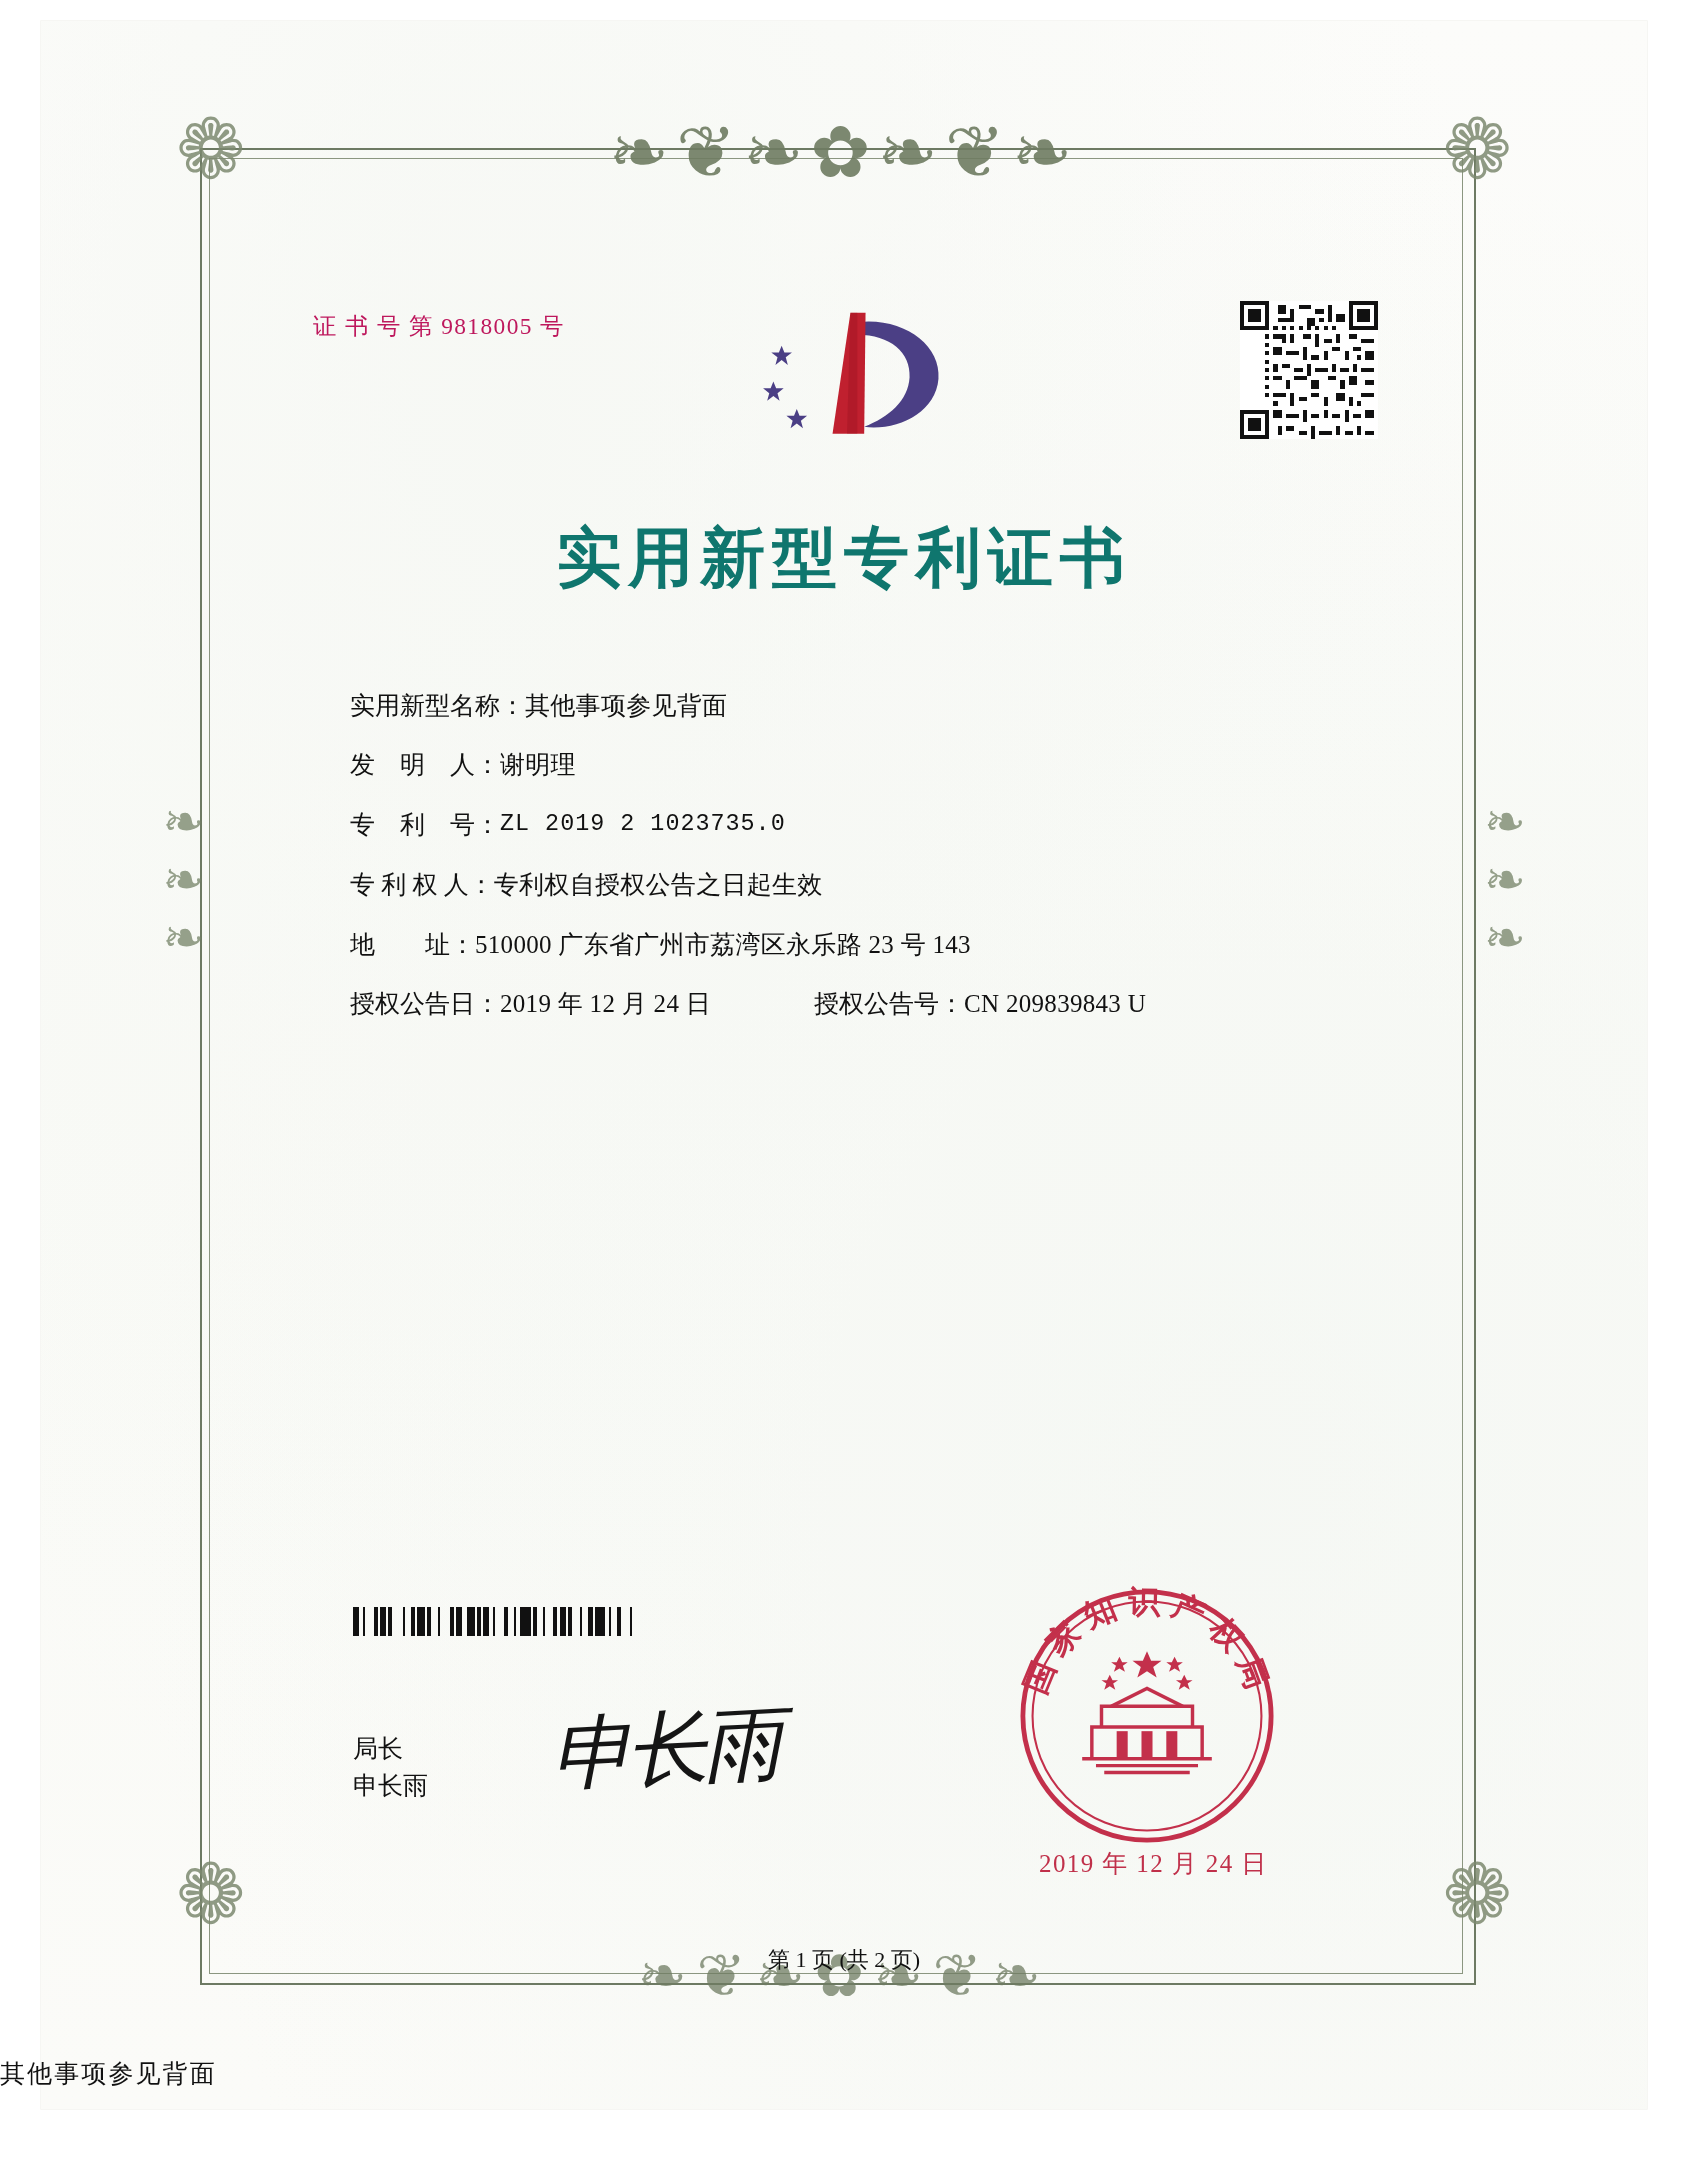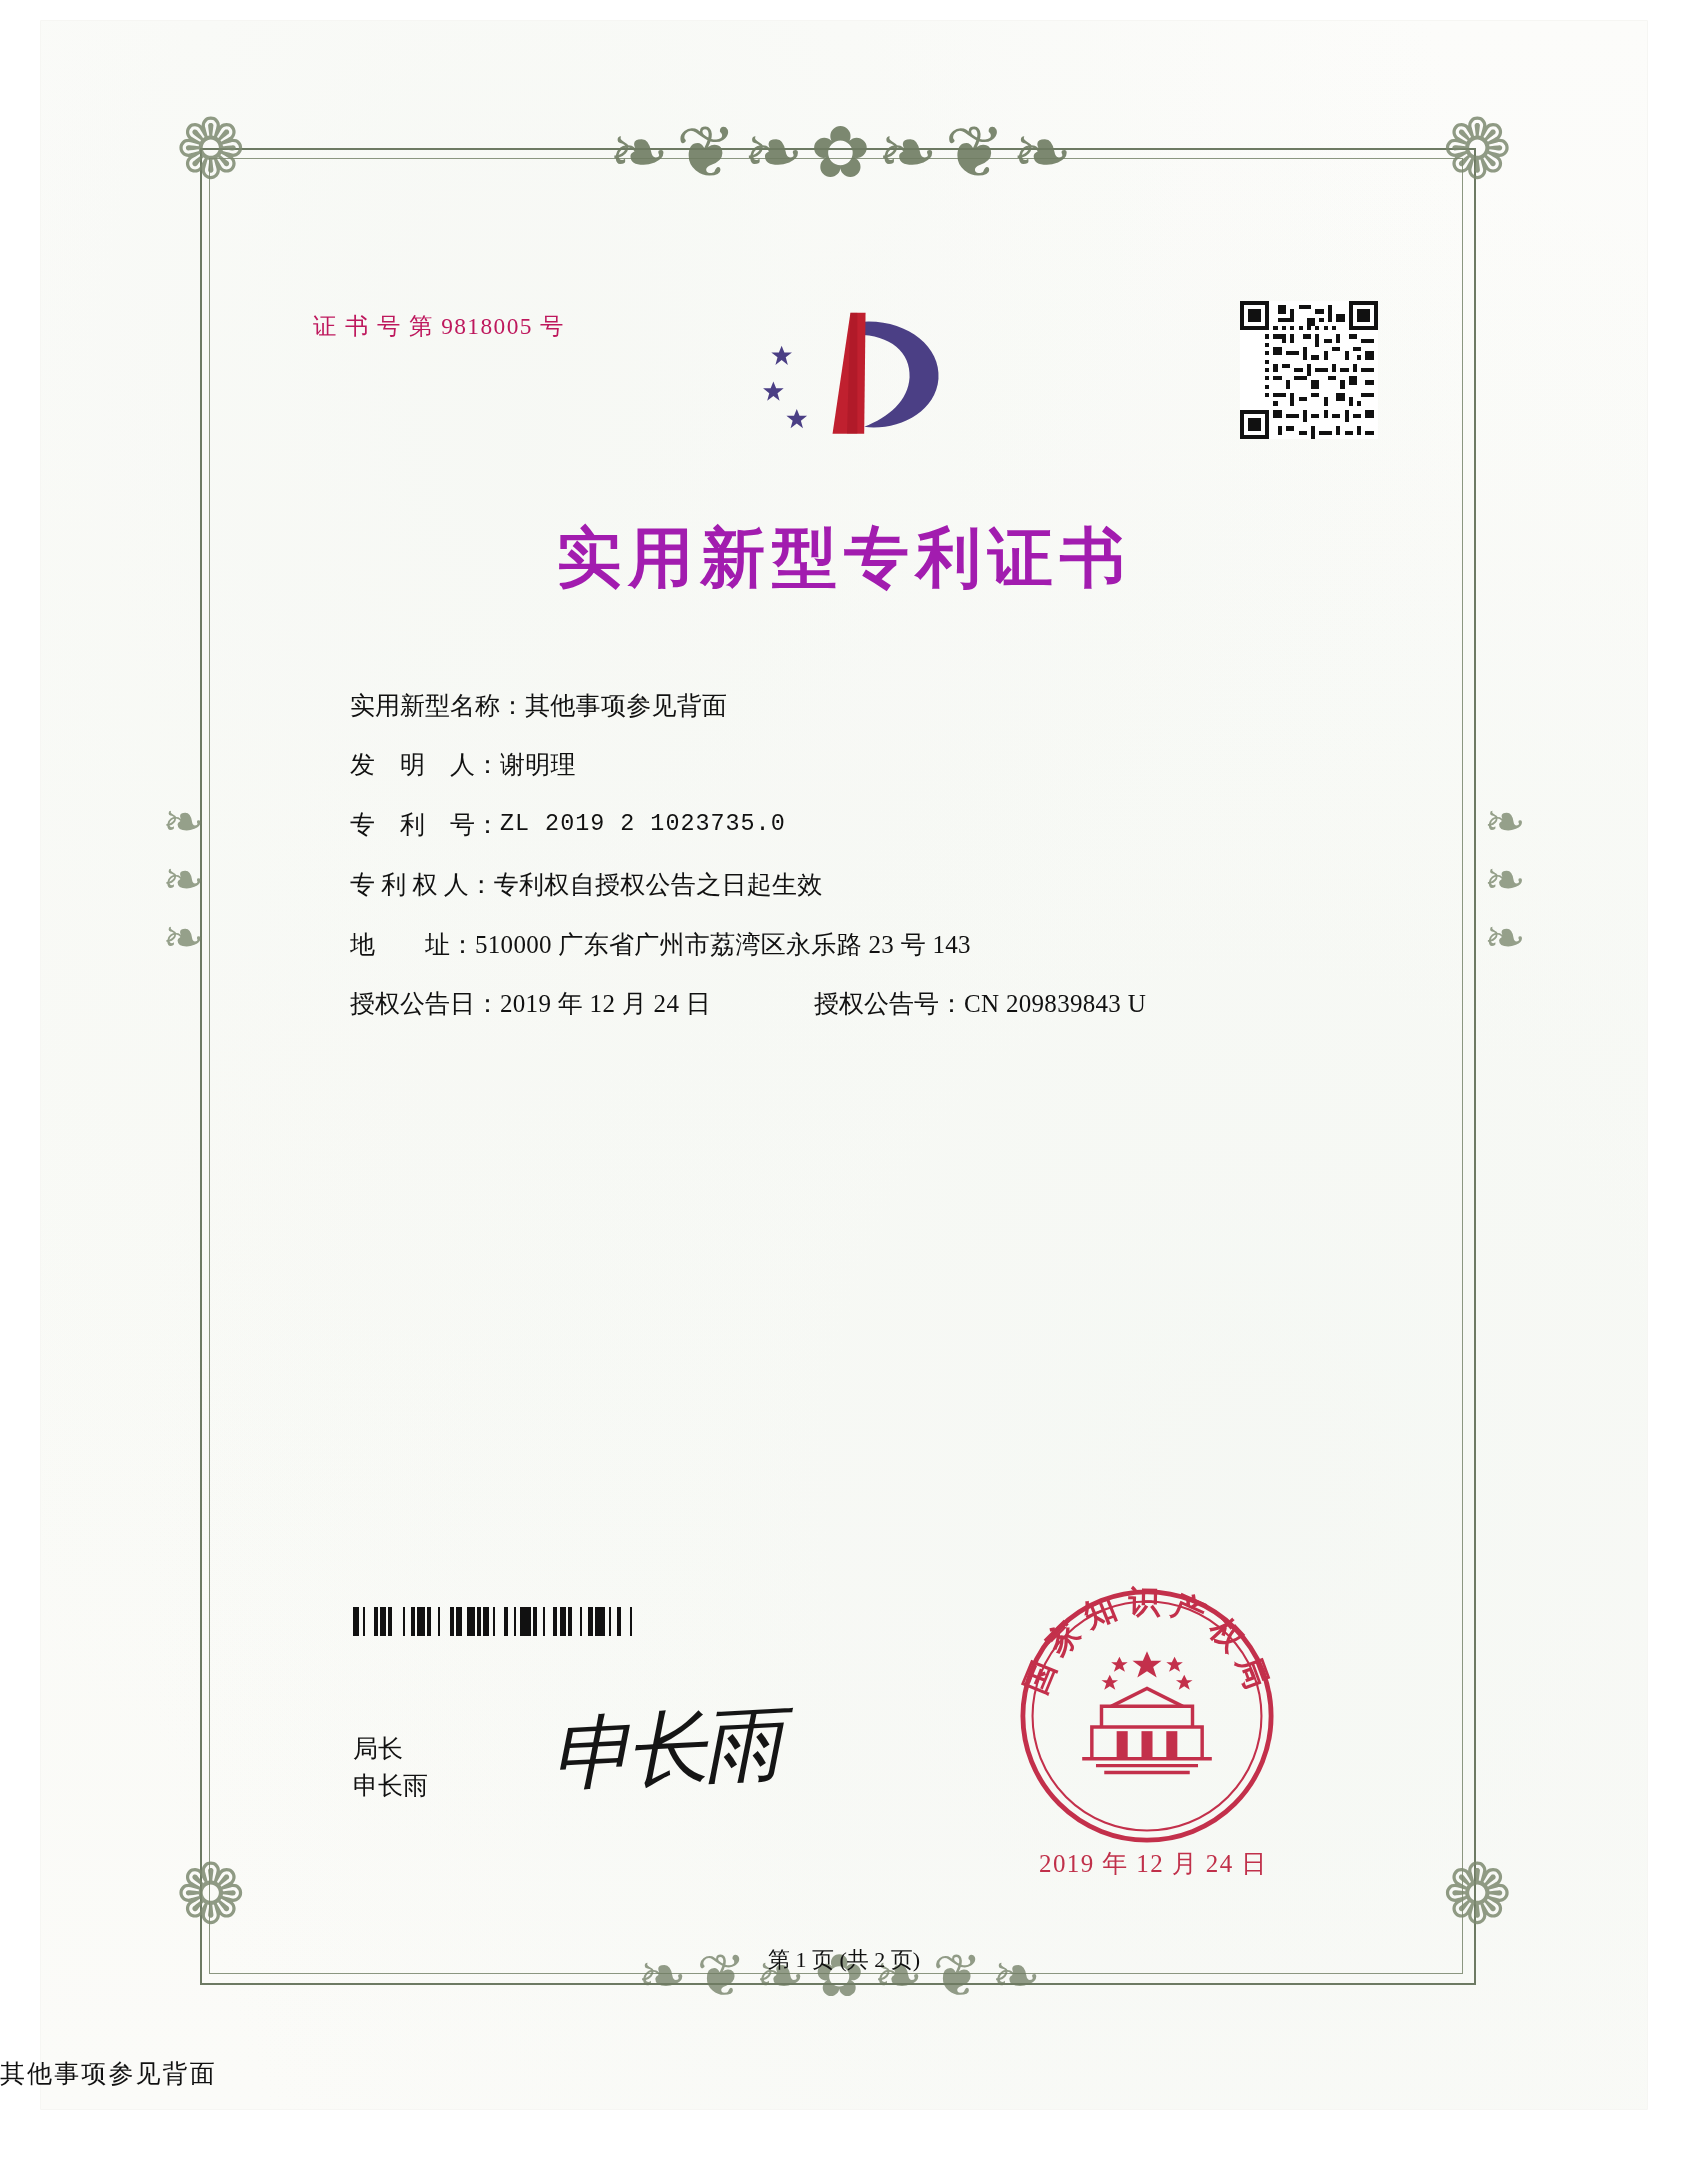--- a/index.html
+++ b/index.html
@@ -145,21 +145,21 @@
   
   .main-title {
     position: absolute;
     left: 0;
     right: 0;
     top: 493px;
     text-align: center;
     font-size: 65px;
     font-weight: bold;
     letter-spacing: 6.9px;
-    color: #a21caf;
+    color: #0f766e;
     font-family: "DejaVu Serif", serif;
   }
 
   
   .fields {
     position: absolute;
     left: 309px;
     top: 668px;
     width: 1075px;
   }

